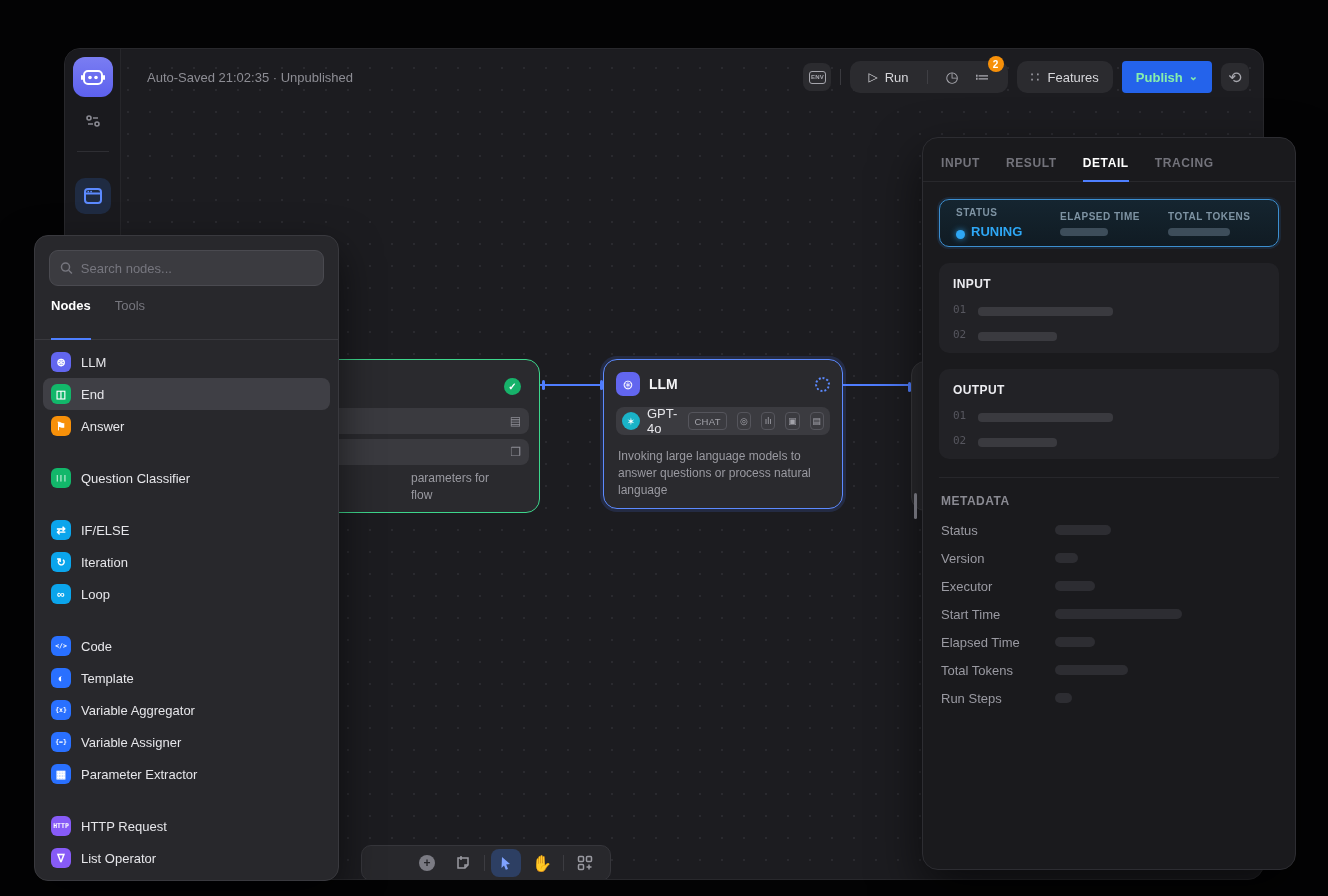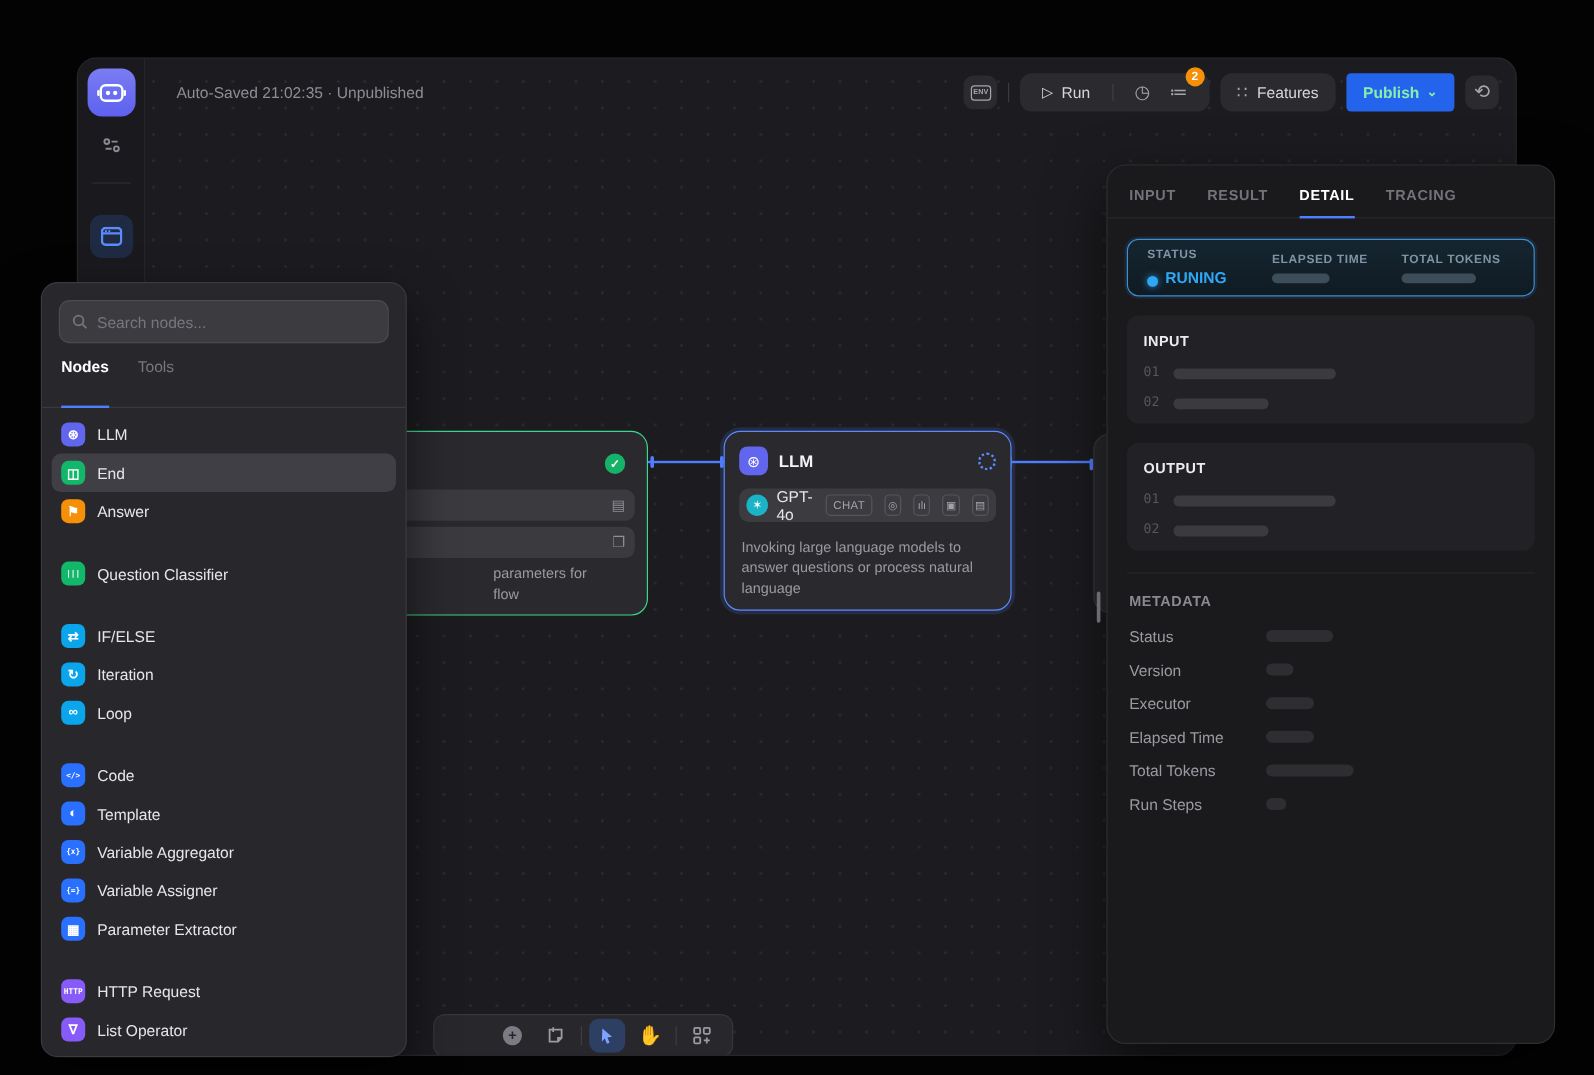--- a/index.html
+++ b/index.html
@@ -451,20 +451,24 @@
       </div>
       <div class="meta-row">
         <span class="meta-label">Version</span>
         <span class="meta-pill" style="width: 23px;"></span>
       </div>
       <div class="meta-row">
         <span class="meta-label">Executor</span>
         <span class="meta-pill" style="width: 40px;"></span>
       </div>
       <div class="meta-row">
+        <span class="meta-label">Start Time</span>
+        <span class="meta-pill" style="width: 127px;"></span>
+      </div>
+      <div class="meta-row">
         <span class="meta-label">Elapsed Time</span>
         <span class="meta-pill" style="width: 40px;"></span>
       </div>
       <div class="meta-row">
         <span class="meta-label">Total Tokens</span>
         <span class="meta-pill" style="width: 73px;"></span>
       </div>
       <div class="meta-row">
         <span class="meta-label">Run Steps</span>
         <span class="meta-pill" style="width: 17px;"></span>

